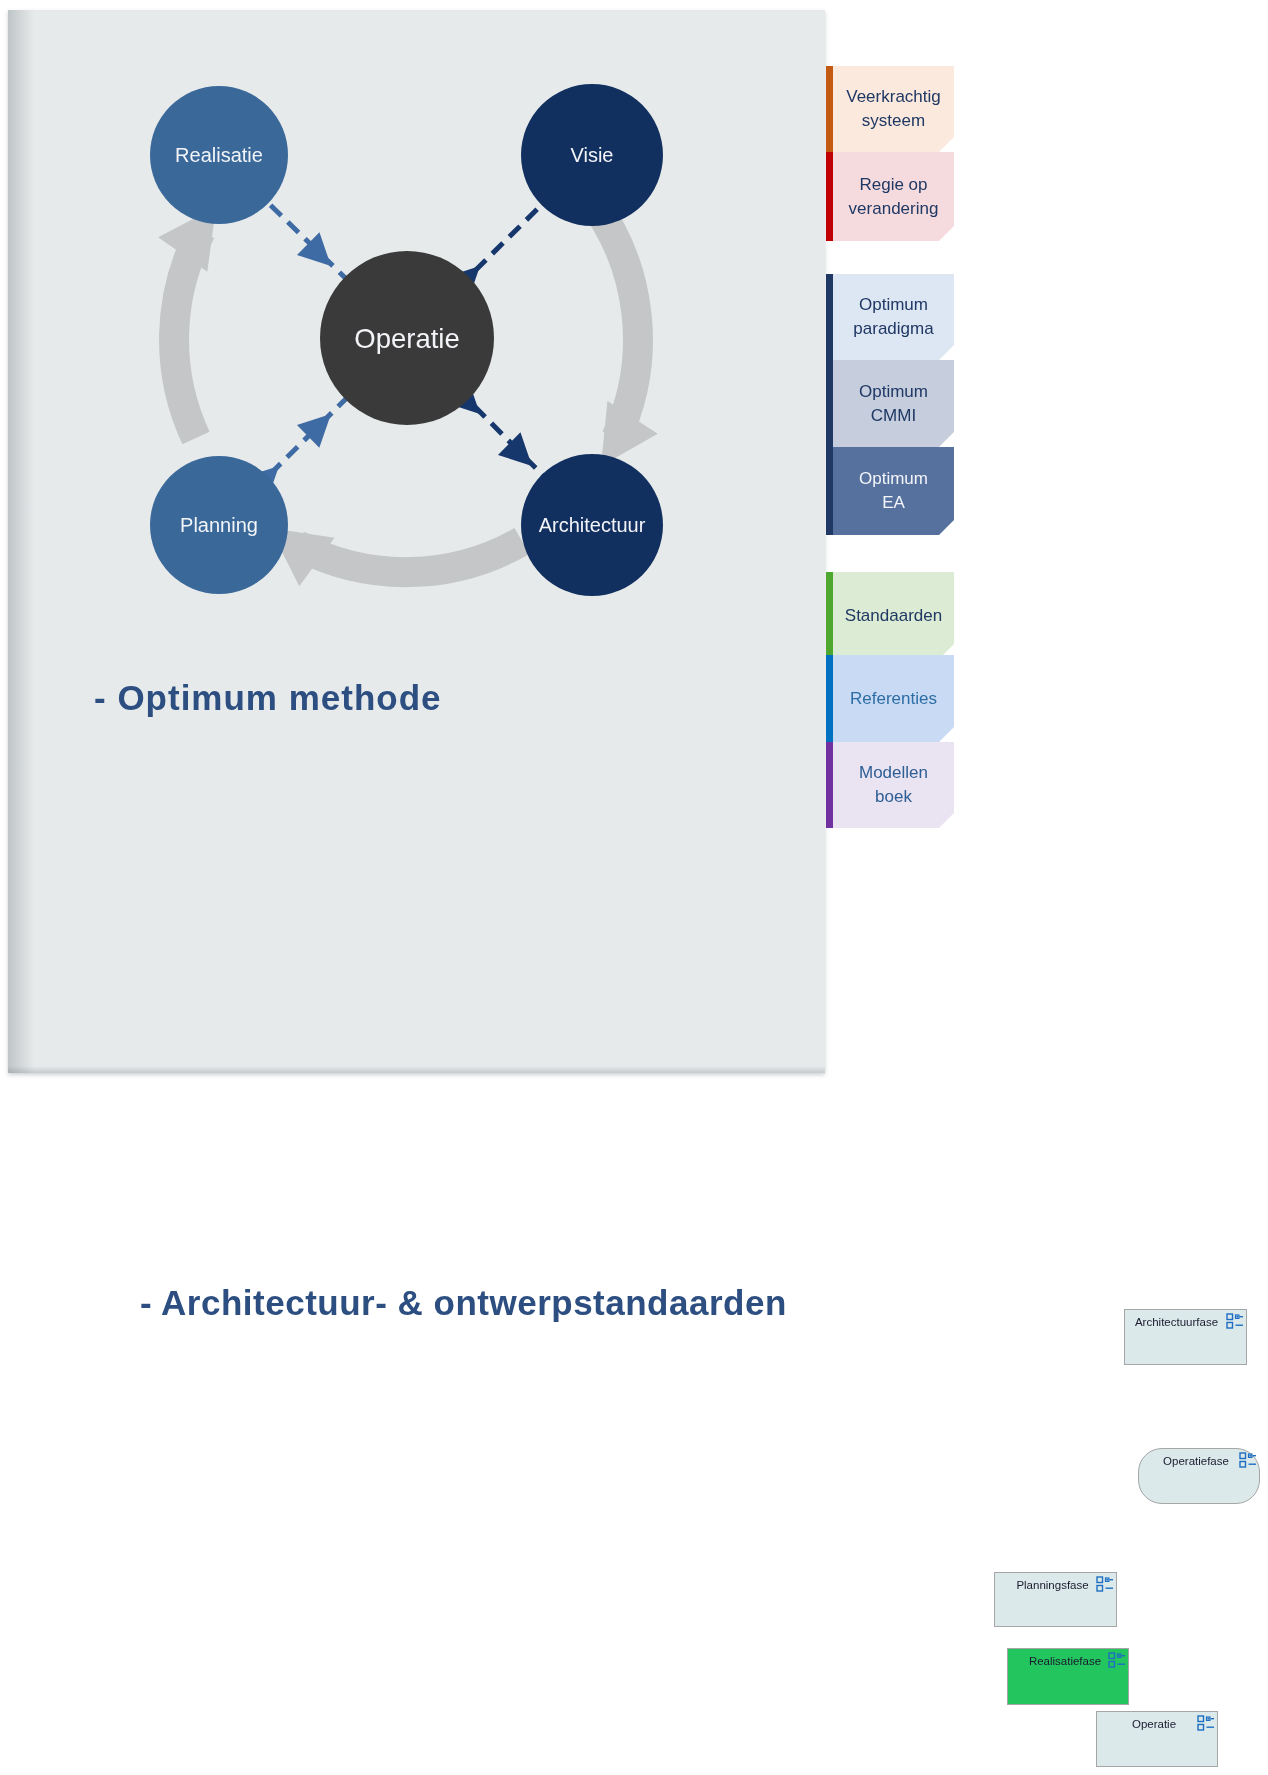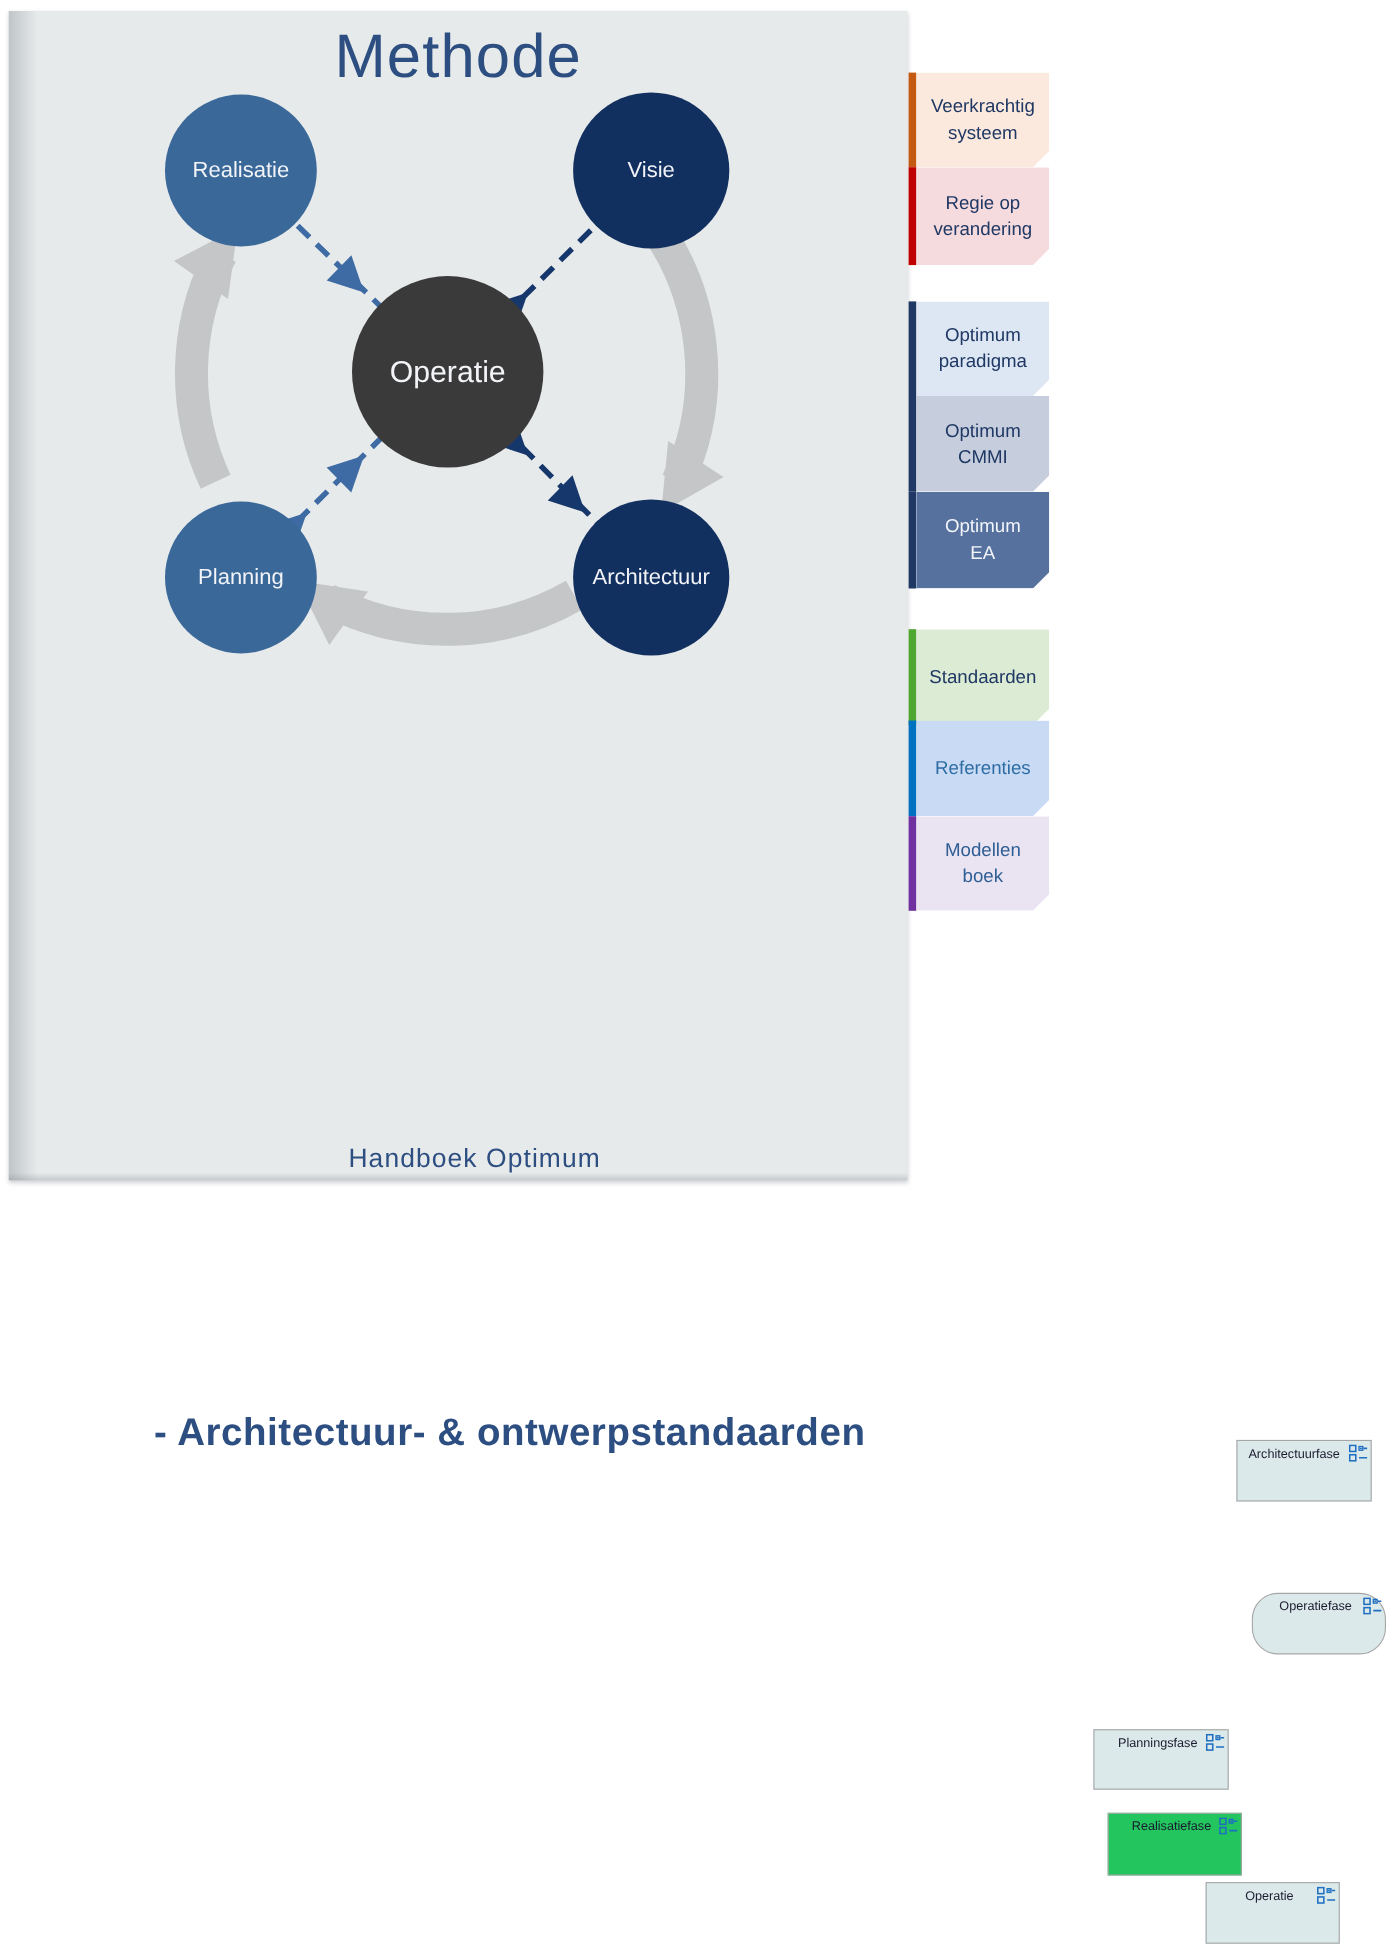--- a/index.html
+++ b/index.html
@@ -84,22 +84,21 @@
     <g>
       <circle cx="211" cy="515" r="69" style="fill: rgb(58, 104, 153);"></circle>
       <text class="circle-label" x="211" y="515" font-size="20">Planning</text>
     </g>
     <g>
       <circle cx="584" cy="515" r="71" style="fill: rgb(18, 48, 95);"></circle>
       <text class="circle-label" x="584" y="515" font-size="20">Architectuur</text>
     </g>
   </svg>
 
-  <div class="cover-title" style="color: rgb(45, 78, 129);">Methode</div>
-  <div class="cover-footer" style="color: rgb(45, 78, 129);">Handboek Optimum</div>
+  <div class="cover-subtitle" style="color: rgb(45, 78, 129);">- Optimum methode</div>
 </div>
 
 <div class="tab" style="top:66px;height:86px">
   <div class="tab-bar" style="background: rgb(196, 89, 17);"></div>
   <div class="tab-body" style="background: rgb(251, 233, 221); color: rgb(31, 56, 100);">Veerkrachtig
 systeem</div>
 </div>
 <div class="tab" style="top:152px;height:89px">
   <div class="tab-bar" style="background: rgb(192, 0, 0);"></div>
   <div class="tab-body" style="background: rgb(246, 219, 222); color: rgb(31, 56, 100);">Regie op

